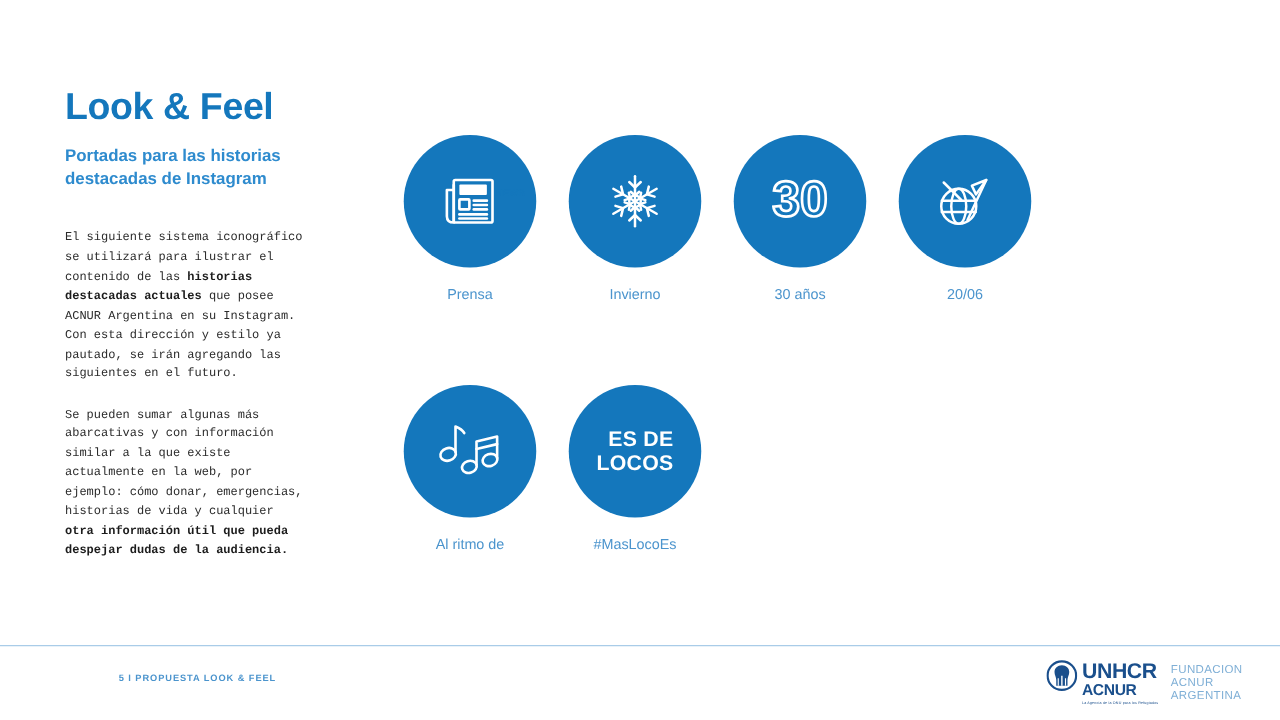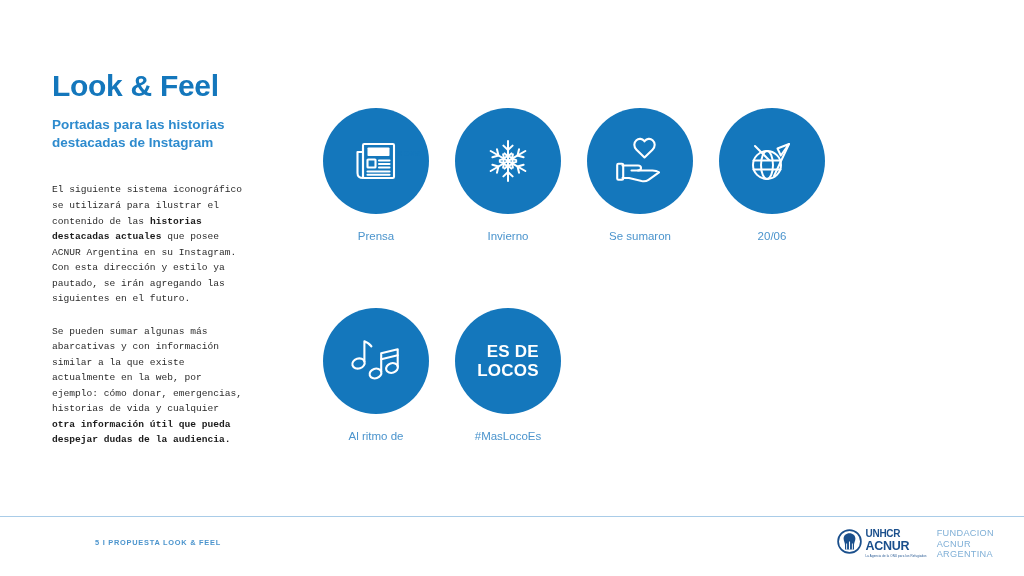--- a/index.html
+++ b/index.html
@@ -135,21 +135,21 @@
     display: flex;
     align-items: flex-start;
     gap: 4px;
   }
   .unhcr-words {
     display: flex;
     flex-direction: column;
     line-height: 1;
   }
   .unhcr-top {
-    font-size: 10px;
+    font-size: 17px;
     font-weight: bold;
     color: #1A4F8C;
     letter-spacing: -0.3px;
   }
   .unhcr-bottom {
     font-size: 12.5px;
     font-weight: bold;
     color: #1A4F8C;
     letter-spacing: -0.3px;
     margin-top: 1px;
@@ -233,32 +233,29 @@
                 <path d="M-3.4 -7.6 L0 -4.6 L3.4 -7.6"></path>
                 <path d="M-3.4 7.6 L0 4.6 L3.4 7.6"></path>
               </g>
               <circle cx="0" cy="0" r="4.6"></circle>
             </g>
           </svg>
         </div>
         <div class="cell-label">Invierno</div>
       </div>
 
-
-      <div class="cell">
-        <div class="circle">
-          <svg width="52" height="48" viewBox="0 0 52 48" fill="none" stroke="#ffffff" stroke-width="2.1" stroke-linecap="round" stroke-linejoin="round">
-            <path d="M30.5 20.5 L38.5 12.8 C41.4 9.9 41.4 5.6 38.6 3.2 C36.2 1.1 32.8 1.6 30.8 3.9 L30.5 4.3 L30.2 3.9 C28.2 1.6 24.8 1.1 22.4 3.2 C19.6 5.6 19.6 9.9 22.5 12.8 Z"></path>
-            <path d="M8.5 28.5 L15 28.5 L24 28.5 C26 28.5 27 29.6 27 31 C27 32.4 26 33.5 24 33.5 L17.5 33.5"></path>
-            <path d="M24 33.5 L38.5 33.5 C42.5 33.5 45 35.4 45 35.4 L34.5 42.8 C32.2 44.4 30.4 44.6 27.6 44 L15 41 L8.5 41"></path>
-            <rect x="3.2" y="26.8" width="6" height="16" rx="1.2"></rect>
-          </svg>
-        </div>
-        <div class="cell-label">Se sumaron</div>
-      </div>
+      <div class="cell">
+        <div class="circle">
+          <svg width="62" height="46" viewBox="0 0 62 46">
+            <text x="31" y="35" text-anchor="middle" font-family="'Liberation Sans', sans-serif" font-size="40" font-weight="bold" fill="none" stroke="#ffffff" stroke-width="2.1">30</text>
+          </svg>
+        </div>
+        <div class="cell-label">30 años</div>
+      </div>
+
 
       <div class="cell">
         <div class="circle">
           <svg width="50" height="50" viewBox="0 0 50 50" fill="none" stroke="#ffffff" stroke-width="2" stroke-linecap="round" stroke-linejoin="round">
             <circle cx="20" cy="29" r="14"></circle>
             <ellipse cx="20" cy="29" rx="6" ry="14"></ellipse>
             <line x1="6.4" y1="24.5" x2="33.6" y2="24.5"></line>
             <line x1="6.4" y1="33.5" x2="33.6" y2="33.5"></line>
             <line x1="27" y1="40" x2="42" y2="8"></line>
             <path d="M42 8 L30.5 12.5 L33.8 19.5 Z"></path>

